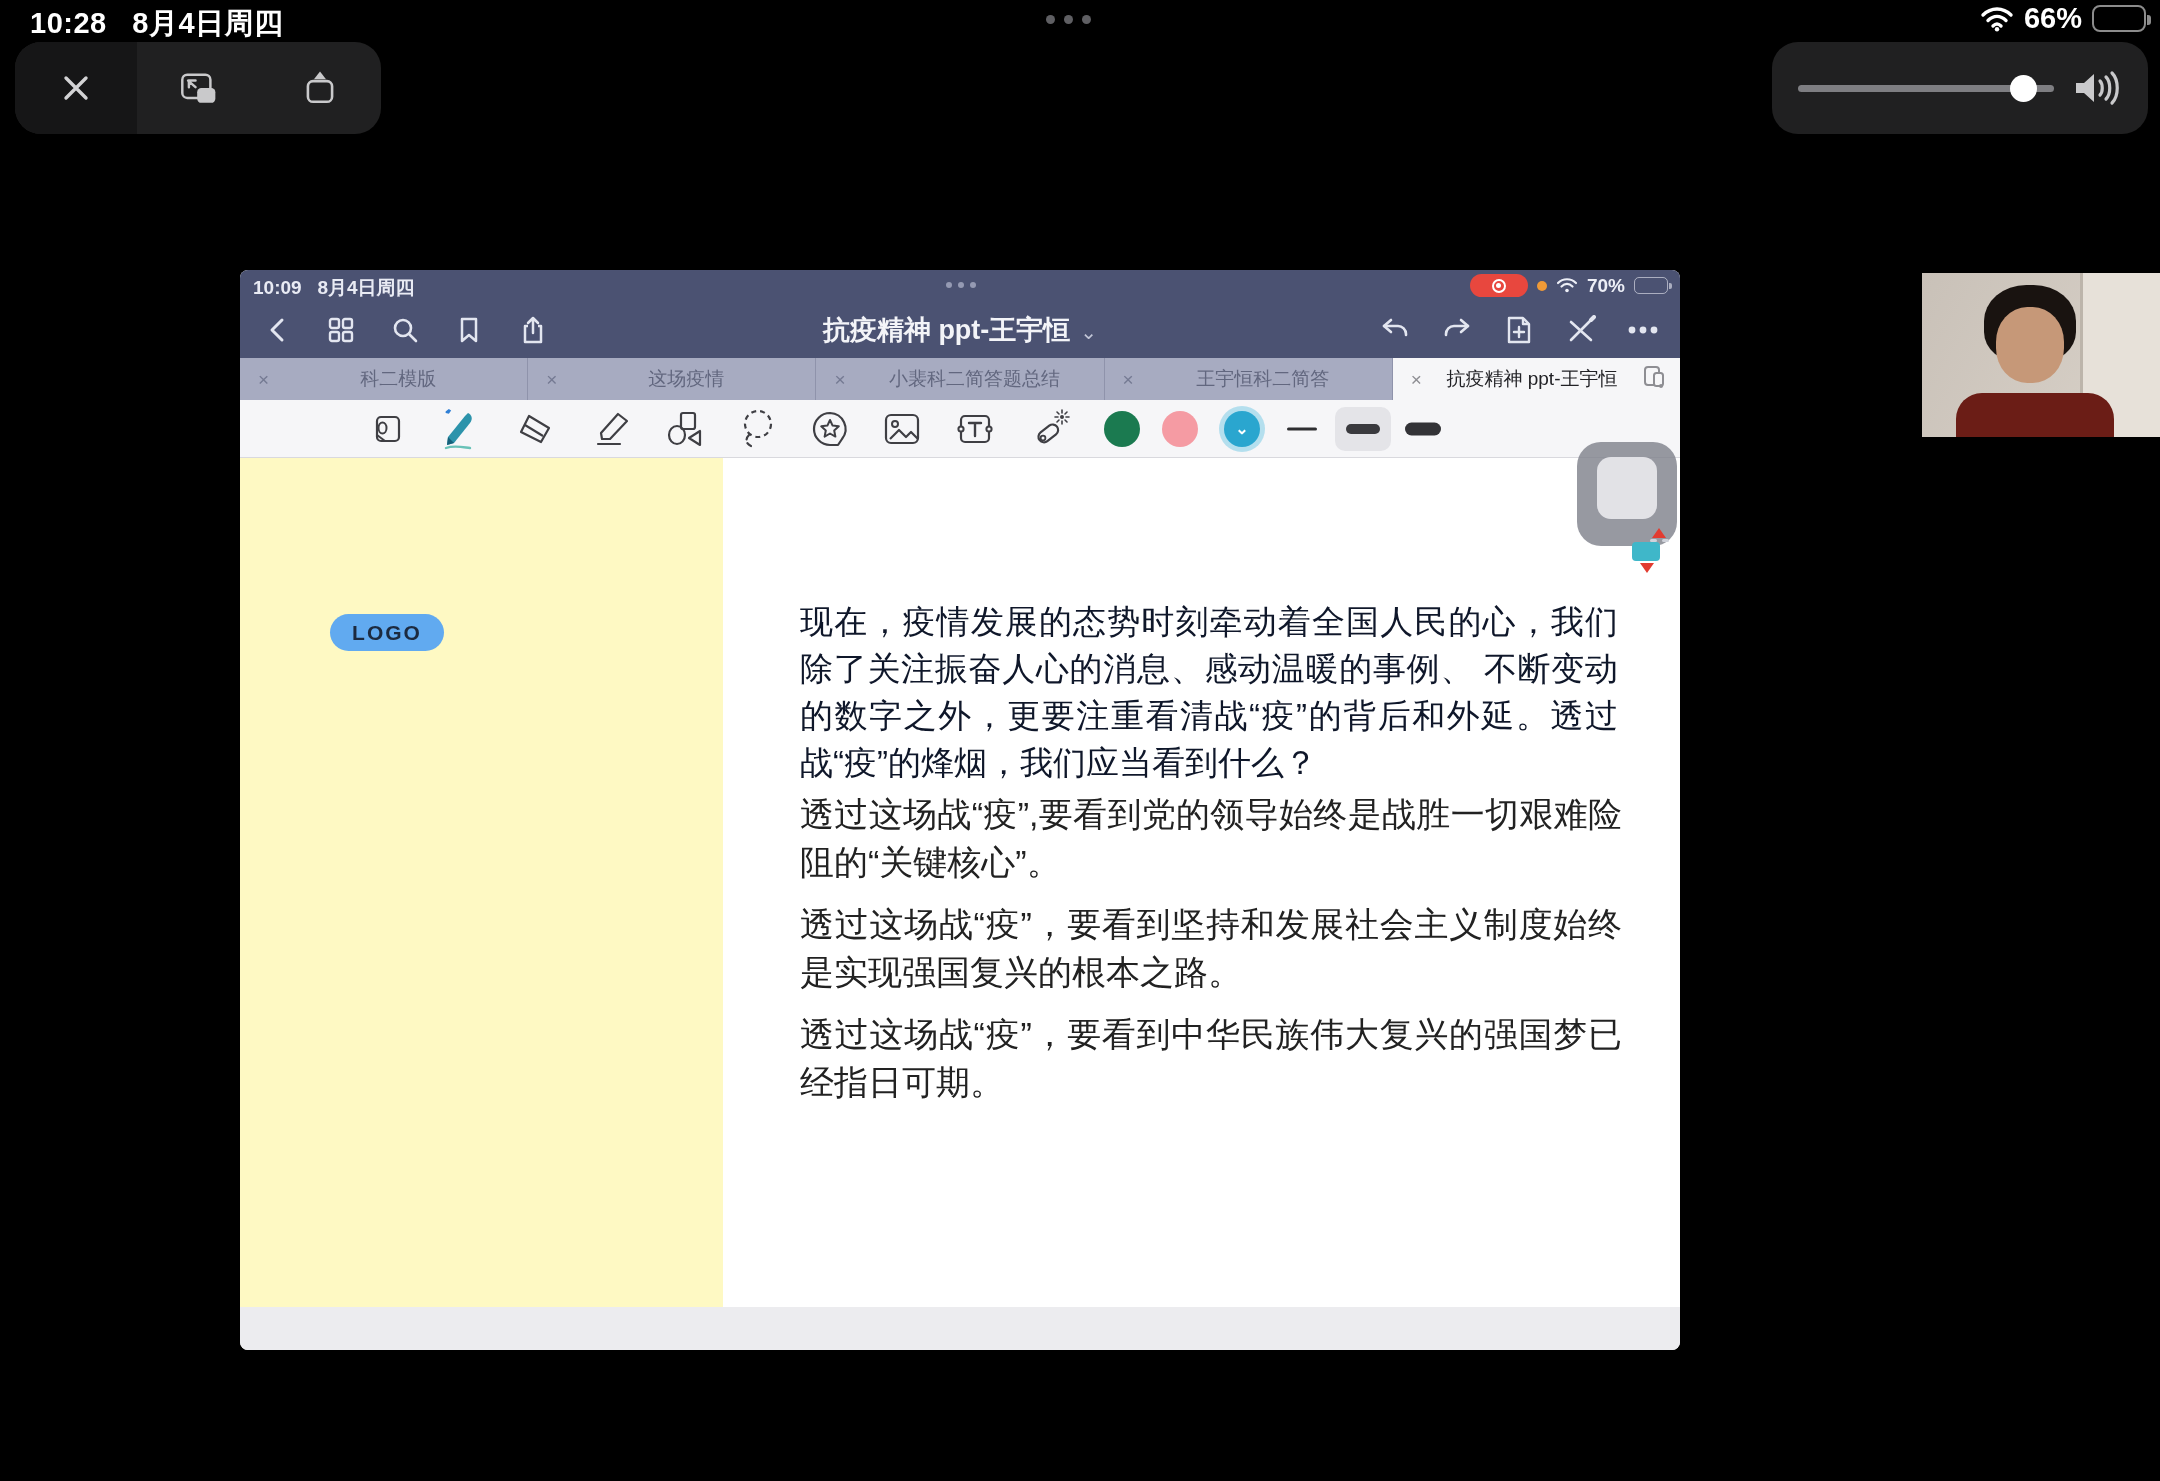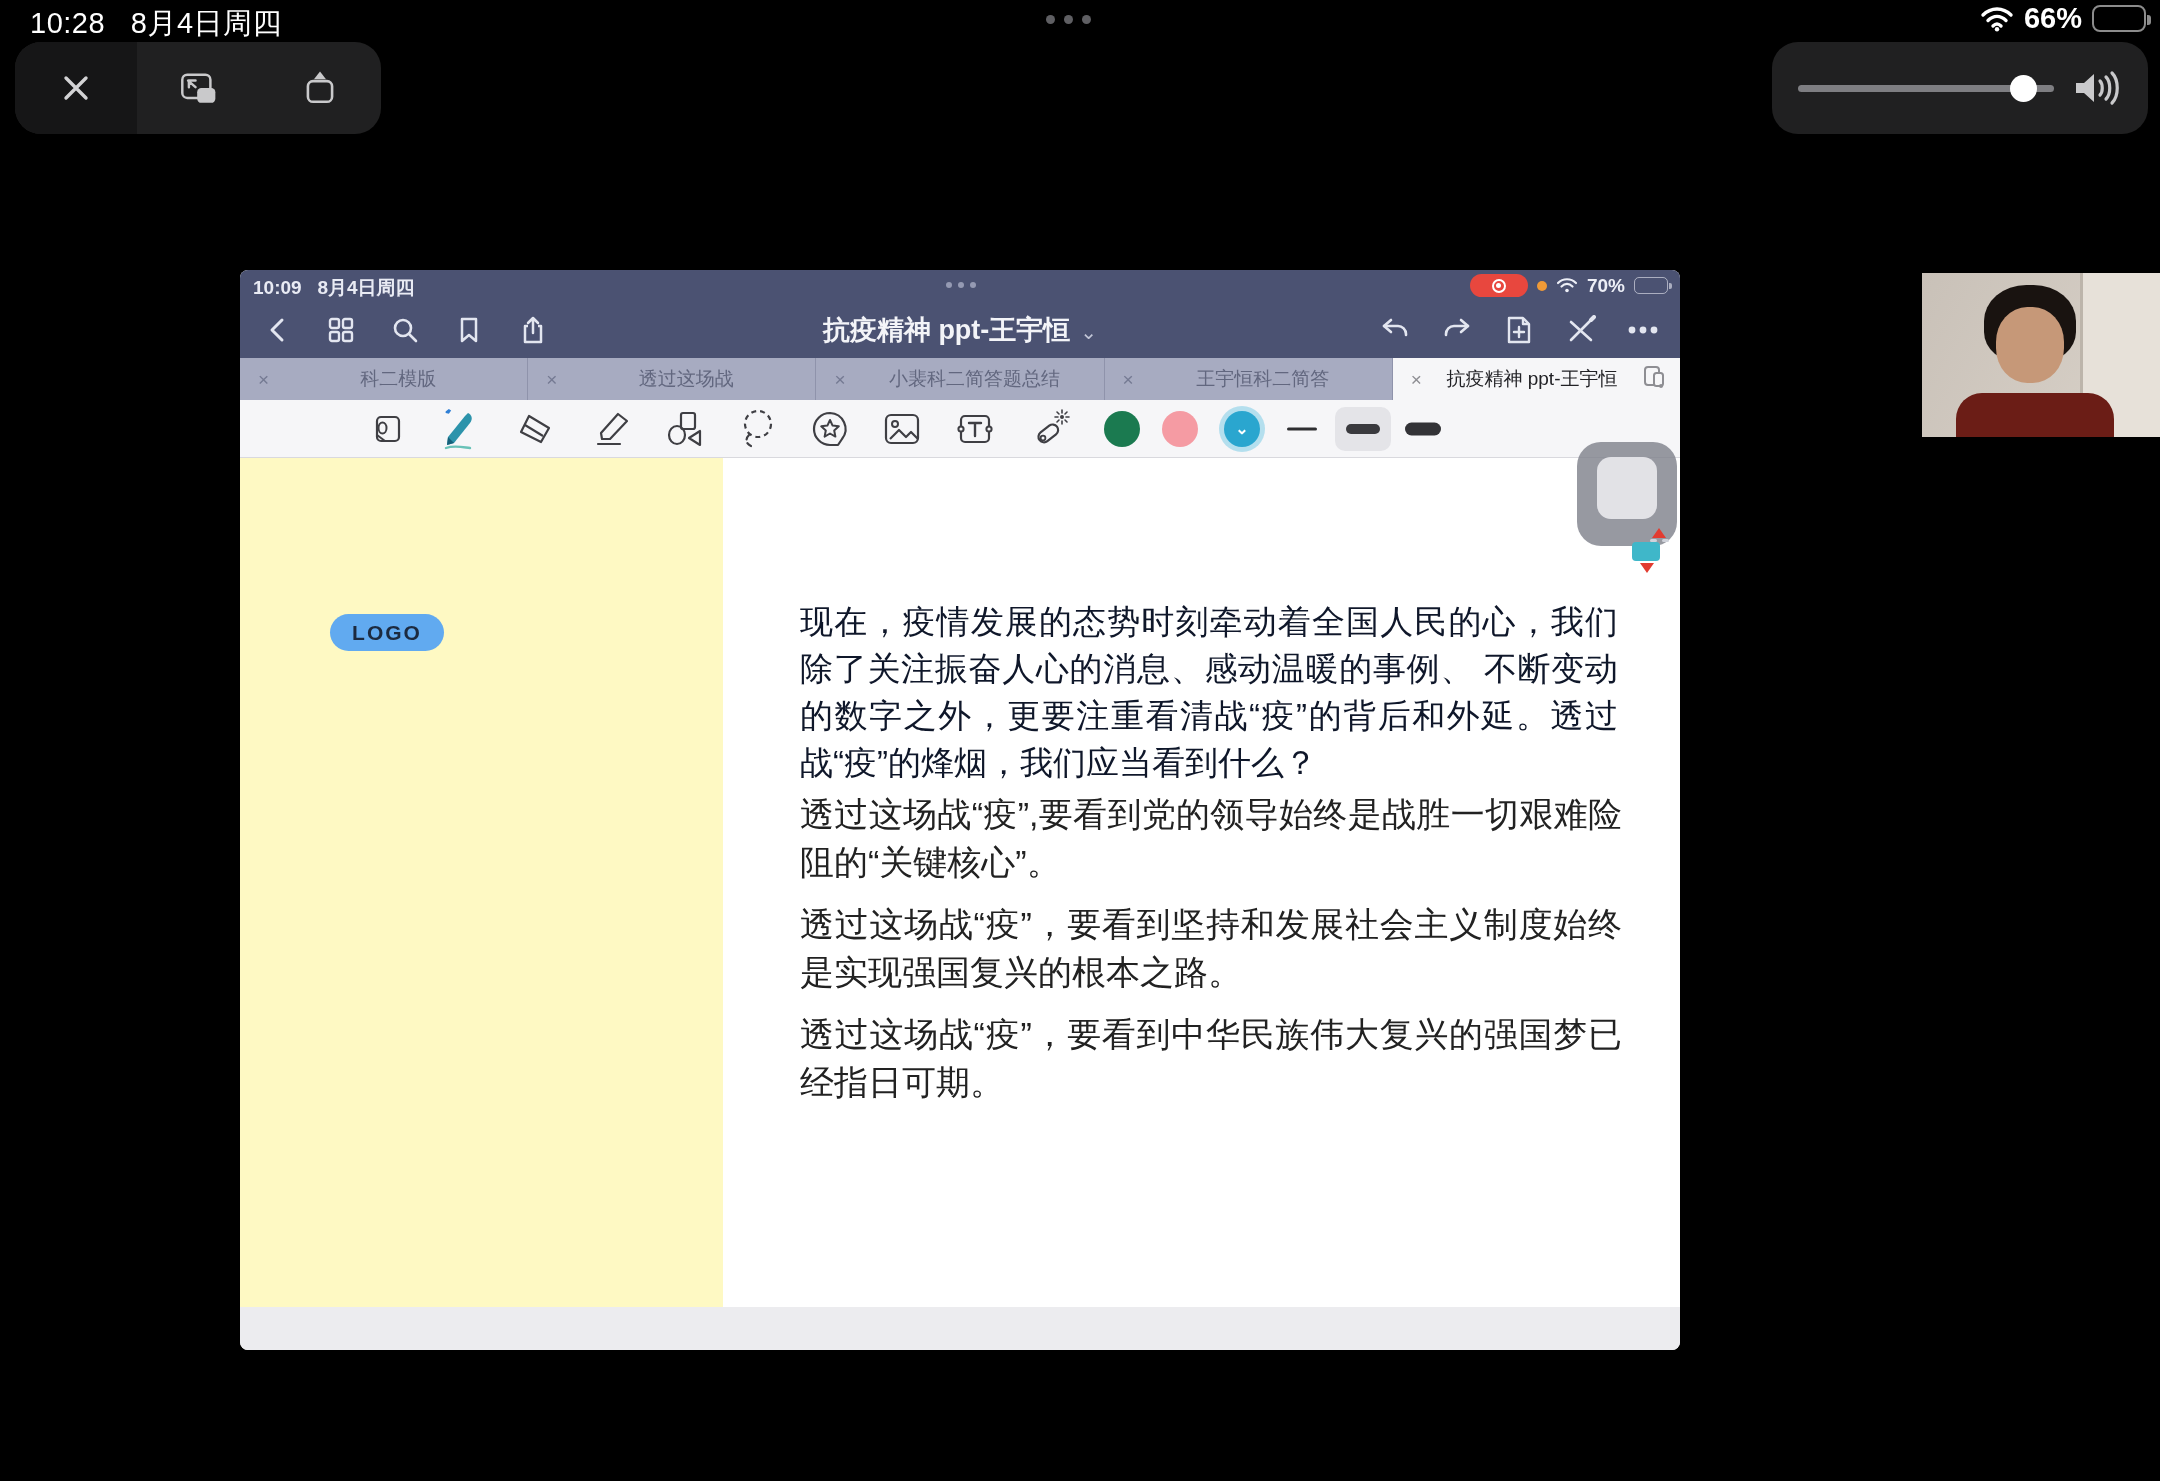--- a/index.html
+++ b/index.html
@@ -2,21 +2,21 @@
 <html><head>
 <meta charset="utf-8">
 <style>
   html,body{margin:0;padding:0;background:#000;}
   *{box-sizing:border-box;font-family:"Liberation Sans",sans-serif;}
   #stage{position:relative;width:2160px;height:1481px;background:#000;overflow:hidden;}
   .abs{position:absolute;}
 
   
   .os-status{left:0;top:0;width:2160px;height:40px;color:#fff;}
-  .os-time{left:30px;top:4px;font-size:29px;font-weight:400;letter-spacing:.5px;}
+  .os-time{left:30px;top:4px;font-size:29px;font-weight:700;letter-spacing:.5px;}
   .os-handle{left:1046px;top:15px;display:flex;gap:9px;}
   .os-handle i{width:9px;height:9px;border-radius:50%;background:#5f5f63;}
   .os-right{right:14px;top:2px;display:flex;align-items:center;gap:10px;}
   .os-batt-txt{font-size:29px;font-weight:600;color:#fff;}
   .batt{position:relative;width:54px;height:27px;border:2px solid rgba(255,255,255,.55);border-radius:8px;padding:3px;}
   .batt .fill{height:100%;background:#fff;border-radius:4px;}
   .batt .tip{position:absolute;right:-7px;top:8px;width:4px;height:10px;background:rgba(255,255,255,.55);border-radius:0 3px 3px 0;}
 
   
   .pill{background:#202021;border-radius:26px;}
@@ -273,21 +273,21 @@
       </div>
     </div>
 
     <div class="abs ip-tabs">
       <div class="tab">
         <span class="x">×</span>
         <span class="lbl">科二模版</span>
       </div>
       <div class="tab">
         <span class="x">×</span>
-        <span class="lbl">透过这场战</span>
+        <span class="lbl">这场疫情</span>
       </div>
       <div class="tab">
         <span class="x">×</span>
         <span class="lbl">小裴科二简答题总结</span>
       </div>
       <div class="tab">
         <span class="x">×</span>
         <span class="lbl">王宇恒科二简答</span>
       </div>
       <div class="tab active">

